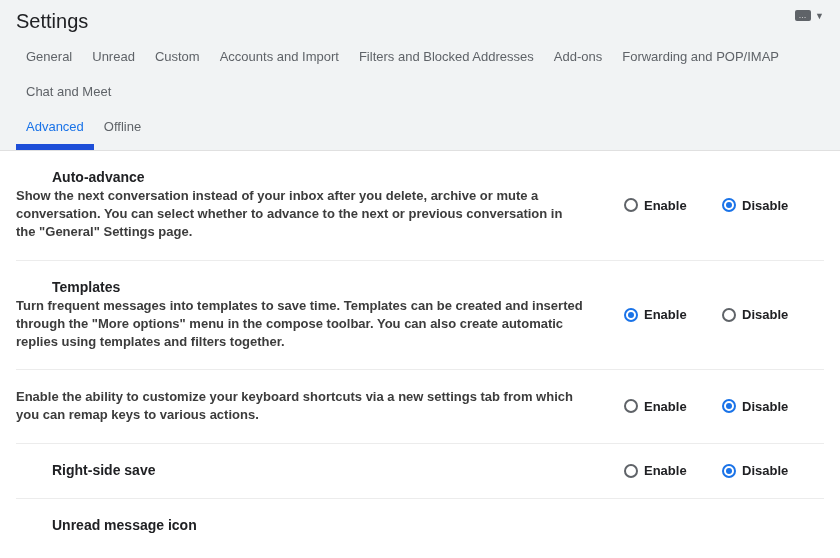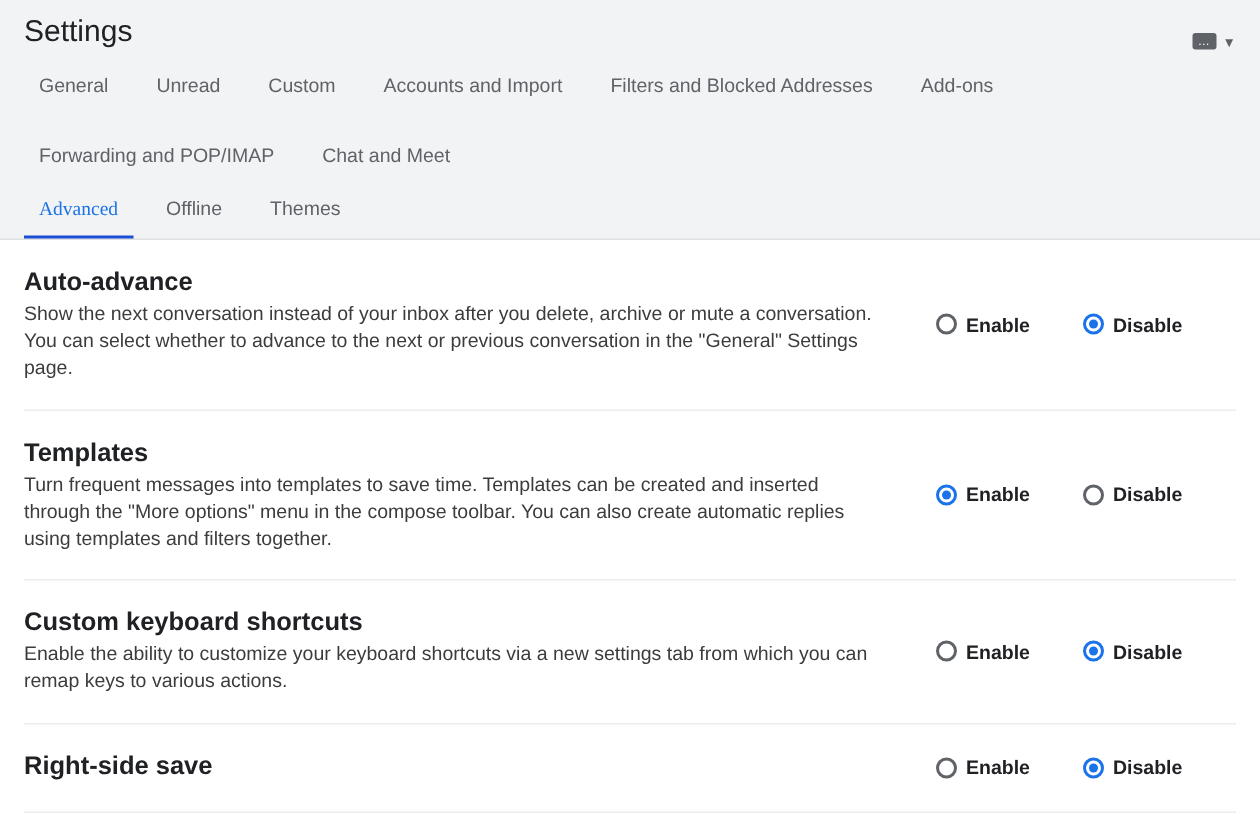--- a/index.html
+++ b/index.html
@@ -10,21 +10,21 @@
     height: 558px;
     overflow: hidden;
   }
   .header {
     background: #f1f3f4;
     padding: 10px 16px 0 16px;
     border-bottom: 1px solid #e0e0e0;
   }
   .title-row {
     display: flex;
-    align-items: flex-end;
+    align-items: flex-start;
     justify-content: space-between;
     padding-bottom: 8px;
   }
   .title {
     font-size: 20px;
     font-weight: 400;
     color: #202124;
   }
   .lang-box {
     display: flex;
@@ -35,66 +35,67 @@
     background: #5f6368;
     color: #fff;
     font-size: 8px;
     padding: 1px 4px;
     border-radius: 2px;
     letter-spacing: 0.5px;
   }
   .tabs {
     display: flex;
     flex-wrap: wrap;
-    gap: 12px;
+    gap: 0;
   }
   .tab {
     font-size: 13px;
     color: #5f6368;
     padding: 8px 10px 10px 10px;
     cursor: pointer;
     font-weight: 500;
     border-bottom: 2px solid transparent;
     white-space: nowrap;
   }
   .tabs-row2 {
     display: flex;
   }
   .tab.active {
     color: #1a73e8;
-    border-bottom: 2px solid #1d4ed8;
-    font-family: Liberation Serif, serif;
+    border-bottom: 6px solid #1d4ed8;
   }
   .content {
     padding: 0 16px;
   }
   .setting {
     display: flex;
     align-items: center;
     border-bottom: 1px solid #ececec;
     padding: 18px 0;
     gap: 20px;
   }
   .setting:last-child { border-bottom: none; }
   .setting-text {
     flex: 1;
     min-width: 0;
     padding-right: 20px;
   }
   .setting-title {
-    font-size: 17px;
+    font-size: 14px;
     font-weight: 700;
     color: #202124;
     margin-bottom: 2px;
+    margin-left: 36px;
   }
   .setting-desc {
     font-size: 13px;
     color: #3c3c3c;
     line-height: 1.4;
     max-width: 570px;
+    font-weight: bold;
   }
   .radios {
     display: flex;
     gap: 26px;
     align-items: center;
     flex: 0 0 auto;
     padding-right: 30px;
   }
   .radio-opt {
     display: flex;
@@ -150,21 +151,20 @@
       <div class="tab">Custom</div>
       <div class="tab">Accounts and Import</div>
       <div class="tab">Filters and Blocked Addresses</div>
       <div class="tab">Add-ons</div>
       <div class="tab">Forwarding and POP/IMAP</div>
       <div class="tab">Chat and Meet</div>
     </div>
   <div class="tabs tabs-row2" id="tabs-row2">
       <div class="tab active">Advanced</div>
       <div class="tab">Offline</div>
-      <div class="tab">Themes</div>
     </div>
 </div>
 
 <div class="content" id="settings-list">
     <div class="setting">
       <div class="setting-text">
         <div class="setting-title">Auto-advance</div>
         <div class="setting-desc">Show the next conversation instead of your inbox after you delete, archive or mute a conversation. You can select whether to advance to the next or previous conversation in the "General" Settings page.</div>
       </div>
       <div class="radios">
@@ -189,21 +189,20 @@
           <span class="radio-label">Enable</span>
         </label>
         <label class="radio-opt">
           <span class="radio"></span>
           <span class="radio-label">Disable</span>
         </label>
       </div>
     </div>
     <div class="setting">
       <div class="setting-text">
-        <div class="setting-title">Custom keyboard shortcuts</div>
         <div class="setting-desc">Enable the ability to customize your keyboard shortcuts via a new settings tab from which you can remap keys to various actions.</div>
       </div>
       <div class="radios">
         <label class="radio-opt">
           <span class="radio"></span>
           <span class="radio-label">Enable</span>
         </label>
         <label class="radio-opt">
           <span class="radio checked"></span>
           <span class="radio-label">Disable</span>

